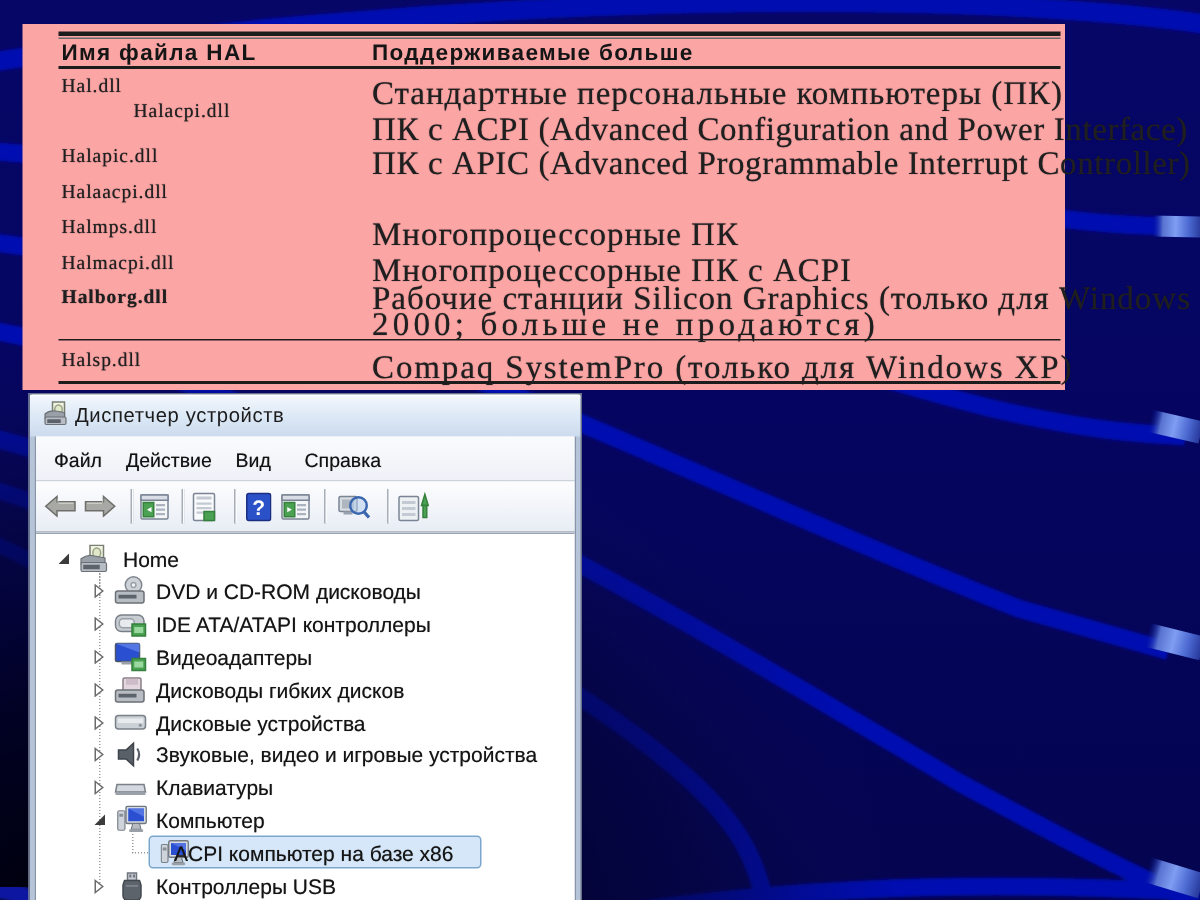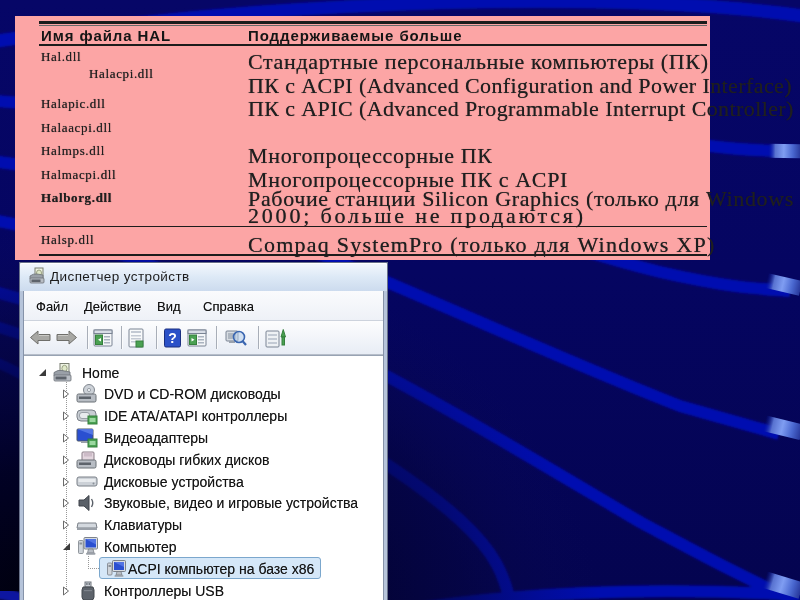--- a/index.html
+++ b/index.html
@@ -304,21 +304,21 @@
         <div style="position:absolute;left:75px;top:-1px;width:222px;height:22px;background:#d5e7f8;border:1px solid #7ba7cd;border-radius:3px;box-sizing:border-box;"></div>
         <svg class="ticon" style="left:83px;top:2px;" width="19" height="19" viewBox="0 0 19 19">
           <rect x="0.5" y="3" width="4.5" height="12" rx="1" fill="#cfd4da" stroke="#7a8088" stroke-width="0.8"></rect>
           <rect x="1.5" y="5" width="2.5" height="2" fill="#8a9098"></rect>
           <rect x="5.5" y="0.5" width="13" height="11" rx="1" fill="#d7dce2" stroke="#70767e" stroke-width="0.9"></rect>
           <rect x="7" y="2" width="10" height="8" fill="#2a4fd0"></rect>
           <path d="M7 2 L17 2 L17 7 Z" fill="#5b7ce8" opacity="0.8"></path>
           <path d="M10 11.5 L14 11.5 L15 15 L9 15 Z" fill="#b8bdc4" stroke="#70767e" stroke-width="0.7"></path>
           <rect x="7.5" y="15" width="9" height="1.8" rx="0.9" fill="#9aa0a8"></rect>
         </svg>
-        <span class="lbl" style="left:104px;">ACPI компьютер на базе x86</span>
+        <span class="lbl" style="left:92px;">ACPI компьютер на базе x86</span>
       </div>
       <div class="trow" style="left:0;top:223.5px;">
         <svg class="exp" style="left:38px;top:6px;position:absolute;" width="8" height="10">
             <path d="M1.5 1 L6.5 5 L1.5 9 Z" fill="#fff" stroke="#6b6b6b"></path>
           </svg>
         <svg class="ticon" style="left:56px;" width="16" height="21" viewBox="0 0 16 21">
           <rect x="5" y="1" width="6" height="5" fill="#c9ced4" stroke="#70767e"></rect>
           <rect x="6.2" y="2" width="1.4" height="2" fill="#70767e"></rect>
           <rect x="8.6" y="2" width="1.4" height="2" fill="#70767e"></rect>
           <path d="M3 6 L13 6 L14 9 L14 16 Q14 19 11 19 L5 19 Q2 19 2 16 L2 9 Z" fill="#5d636b" stroke="#43484f"></path>

